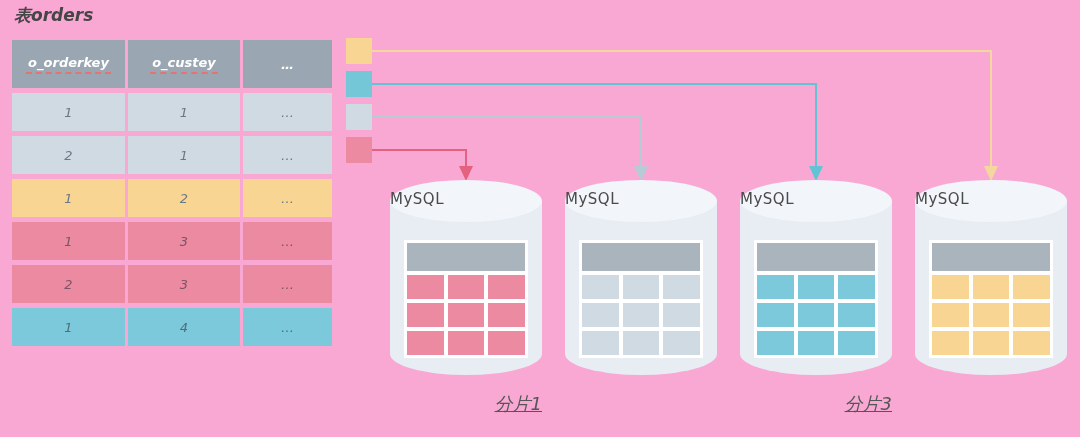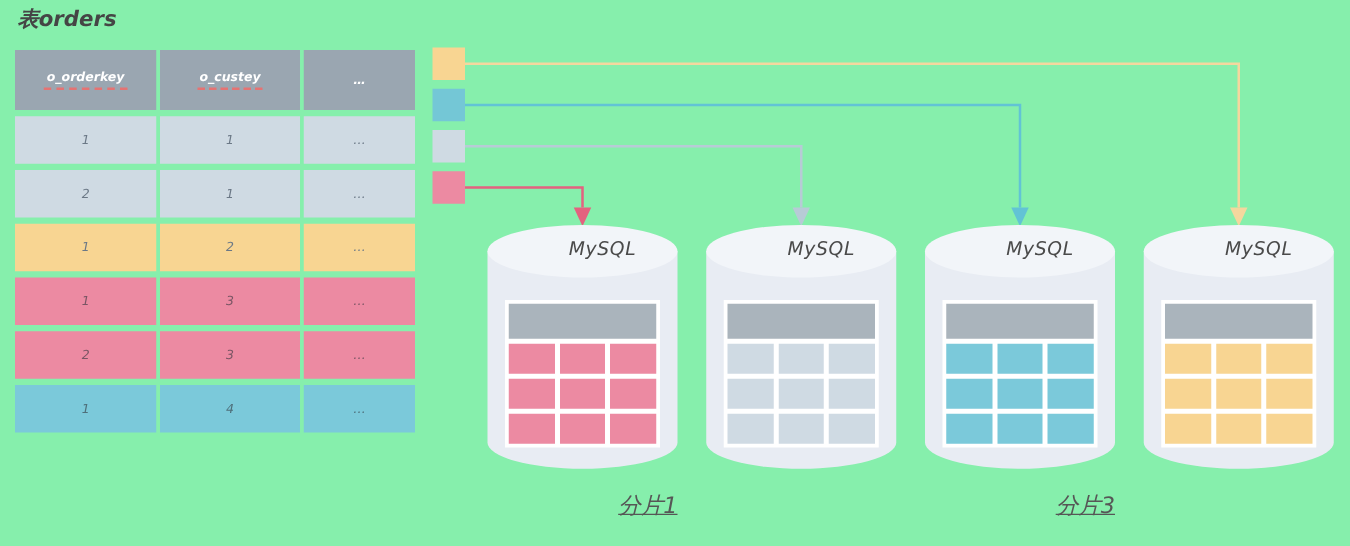--- a/index.html
+++ b/index.html
@@ -1,33 +1,33 @@
 <!DOCTYPE html>
 <html><head>
 <meta charset="utf-8">
 <style>
   html,body { margin:0; padding:0; background:#ffffff; }
   .canvas {
-    position:relative; width:1080px; height:437px; background:#86efac;
+    position:relative; width:1080px; height:437px; background:#f9a8d4;
     font-family:"DejaVu Sans", sans-serif; overflow:hidden;
   }
 
   
   .src-title {
     position:absolute; left:14px; top:4px;
     font-size:17px; font-weight:bold; font-style:italic; color:#454545;
   }
   .src-table { position:absolute; left:12px; top:40px; width:320px; }
   .t-row {
     display:grid; grid-template-columns:113px 112px 89px; column-gap:3px;
   }
   .t-row + .t-row { margin-top:5px; }
   .t-cell {
     display:flex; align-items:center; justify-content:center;
-    height:38px; font-size:10px; font-style:italic; color:#6b7886;
+    height:38px; font-size:13px; font-style:italic; color:#6b7886;
   }
   .t-head .t-cell { height:48px; background:#9aa6b1; color:#ffffff; font-weight:bold; }
   .head-underline { border-bottom:2px dashed #e57373; padding:0 2px 2px 2px; }
   .row-gray   .t-cell { background:#cfdae3; }
   .row-yellow .t-cell { background:#f8d592; }
   .row-pink   .t-cell { background:#ec8aa2; color:#7a5564; }
   .row-cyan   .t-cell { background:#7bc9da; color:#4e6f7a; }
 
   
   .swatch { position:absolute; left:346px; width:26px; height:26px; }
@@ -47,22 +47,22 @@
   .shard-4 { left:915px; }
   .cyl-body {
     position:absolute; left:0; top:21px; width:152px; height:174px;
     background:#e8ecf3; border-radius:0 0 76px 76px / 0 0 21px 21px;
   }
   .cyl-top {
     position:absolute; left:0; top:0; width:152px; height:42px;
     border-radius:50%; background:#f2f5f9;
   }
   .mysql-label {
-    position:absolute; left:16px; top:10px; width:152px; text-align:center;
-    font-size:15px; font-style:italic; color:#4a4a4a; letter-spacing:0.5px;
+    position:absolute; left:0; top:10px; width:152px; 
+    font-size:15px; color:#4a4a4a; letter-spacing:0.5px;
   }
   .mini-table {
     position:absolute; left:14px; top:60px; width:118px;
     background:#ffffff; padding:3px;
   }
   .mini-header { height:28px; background:#aab4bc; }
   .mini-grid {
     display:grid; grid-template-columns:repeat(3,1fr); gap:4px; margin-top:4px;
   }
   .mini-cell { height:24px; }

